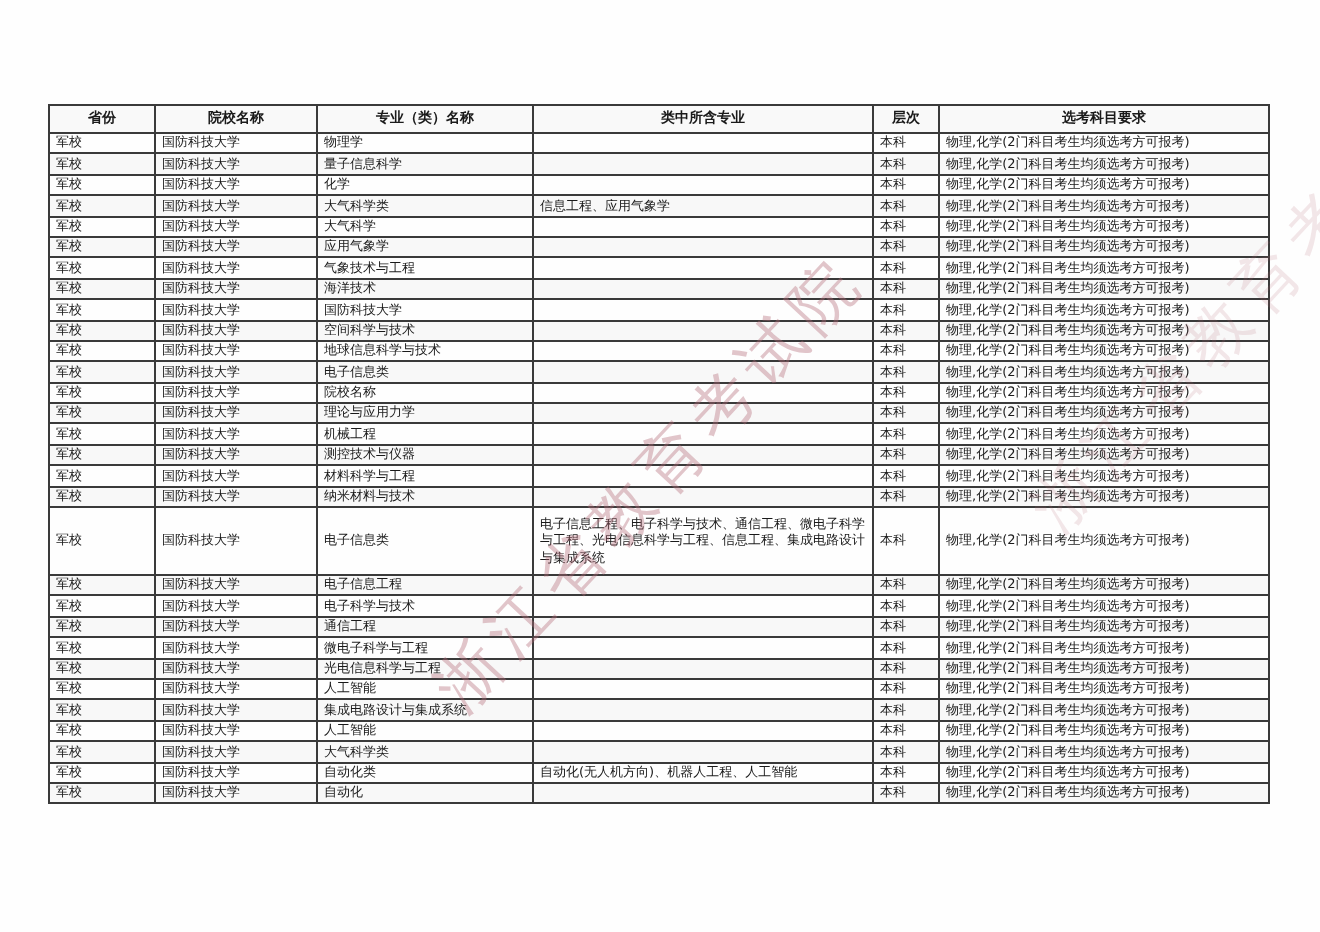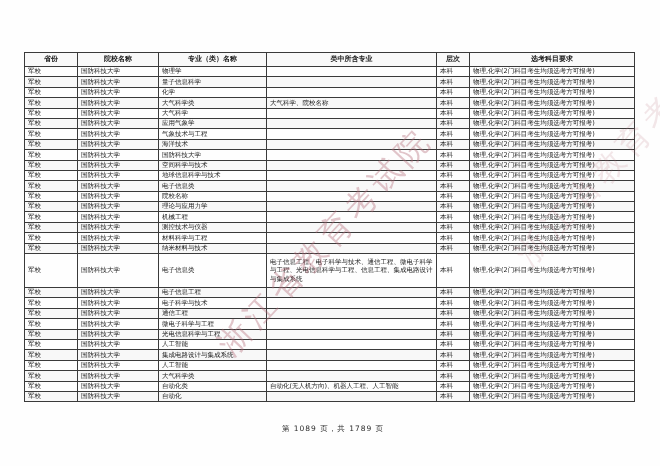--- a/index.html
+++ b/index.html
@@ -122,21 +122,21 @@
           <td class="c1">国防科技大学</td>
           <td class="c2">化学</td>
           <td class="c3"></td>
           <td class="c4">本科</td>
           <td class="c5">物理,化学(2门科目考生均须选考方可报考)</td>
         </tr>
         <tr>
           <td class="c0">军校</td>
           <td class="c1">国防科技大学</td>
           <td class="c2">大气科学类</td>
-          <td class="c3">大气科学、院校名称</td>
+          <td class="c3">信息工程、应用气象学</td>
           <td class="c4">本科</td>
           <td class="c5">物理,化学(2门科目考生均须选考方可报考)</td>
         </tr>
         <tr>
           <td class="c0">军校</td>
           <td class="c1">国防科技大学</td>
           <td class="c2">大气科学</td>
           <td class="c3"></td>
           <td class="c4">本科</td>
           <td class="c5">物理,化学(2门科目考生均须选考方可报考)</td>
@@ -337,15 +337,14 @@
           <td class="c0">军校</td>
           <td class="c1">国防科技大学</td>
           <td class="c2">自动化</td>
           <td class="c3"></td>
           <td class="c4">本科</td>
           <td class="c5">物理,化学(2门科目考生均须选考方可报考)</td>
         </tr>
       </tbody>
   </table>
 
-  <div class="footer">第 1089 页，共 1789 页</div>
 
 </div>
 
 </body></html>

